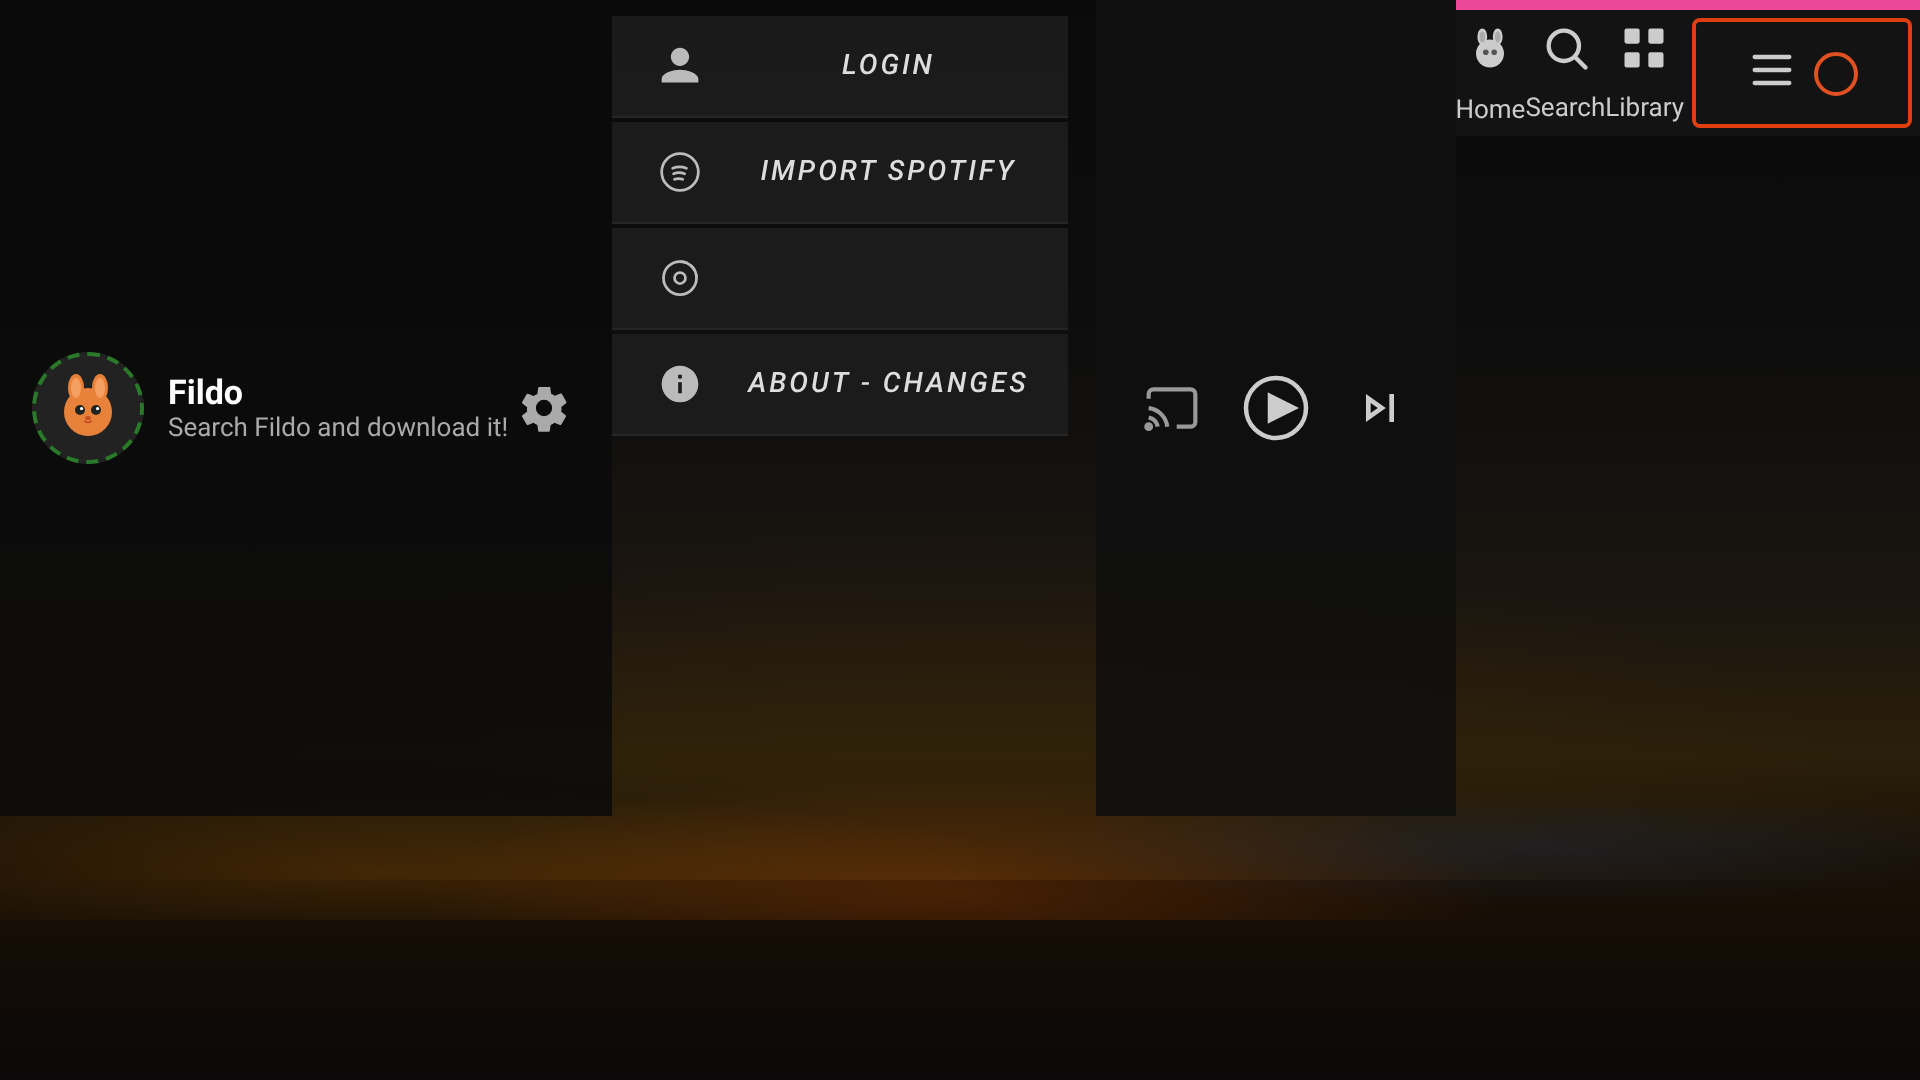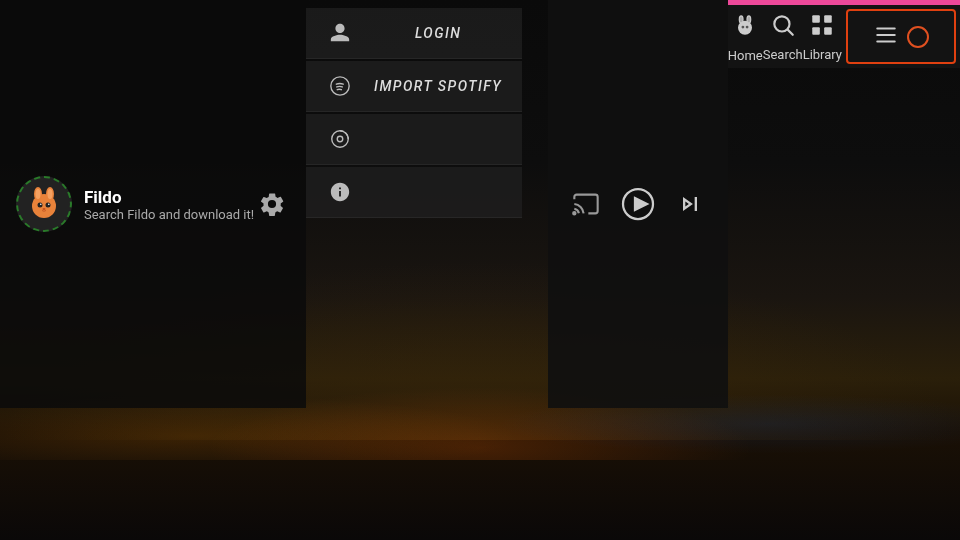--- a/index.html
+++ b/index.html
@@ -300,20 +300,21 @@
         </svg>
       </div>
     </div>
 
     <div class="menu-item">
       <div class="menu-item-icon">
         <svg width="22" height="22" viewBox="0 0 24 24" fill="#bbb">
           <path d="M12 2C6.48 2 2 6.48 2 12s4.48 10 10 10 10-4.48 10-10S17.52 2 12 2zm1 15h-2v-6h2v6zm0-8h-2V7h2v2z"></path>
         </svg>
       </div>
+      <span class="menu-item-label">ABOUT - CHANGES</span>
     </div>
 
   </div>
 
   <div class="scenic-area">
     
   </div>
 
   <div class="playback-bar">
 

